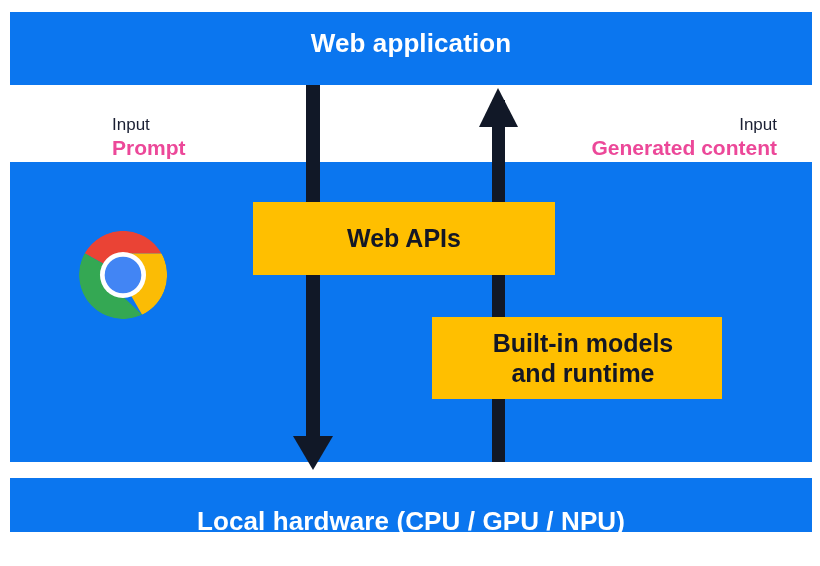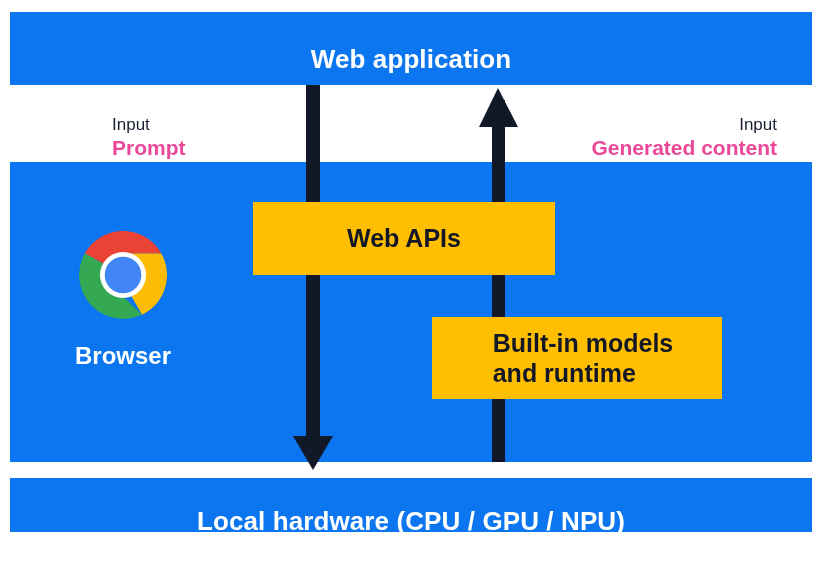--- a/index.html
+++ b/index.html
@@ -46,21 +46,21 @@
     left: 0;
     width: 100%;
     text-align: center;
     color: #ffffff;
     font-size: 26px;
     font-weight: 700;
     letter-spacing: 0.1px;
     line-height: 1;
   }
   #web-application-title {
-    top: 34px;
+    top: 18px;
   }
   #local-hardware-title {
     top: 30px;
   }
 
   
   #arrow-layer {
     position: absolute;
     left: 0;
     top: 0;
@@ -69,20 +69,21 @@
     pointer-events: none;
   }
 
   
   .yellow-box {
     position: absolute;
     background: #ffbf00;
     display: flex;
     align-items: center;
     justify-content: center;
+    text-align: center;
     color: #131726;
     font-weight: 700;
     line-height: 1.22;
   }
   #box-web-apis {
     left: 253px;
     top: 202px;
     width: 302px;
     height: 73px;
     font-size: 25px;
@@ -194,21 +195,20 @@
 
         <path d="M91 27 A47 47 0 0 1 70.3 92.3 L50 57 A23 23 0 0 0 69.9 38.6 L50 27 Z" fill="#fbbc05"></path>
 
         <path d="M9.2 26.9 L30.1 38.6 A23 23 0 0 0 50 73 L70.3 92.3 A47 47 0 0 1 9.2 26.9 Z" fill="#34a853"></path>
 
         <circle cx="50" cy="50" r="24.5" fill="#ffffff"></circle>
 
         <circle cx="50" cy="50" r="19.5" fill="#4285f4"></circle>
       </g>
     </svg>
-    <div id="browser-label">Browser</div>
   </div>
 
   <div class="yellow-box" id="box-web-apis">
     <span class="yellow-box-label">Web APIs</span>
   </div>
 
   <div class="yellow-box" id="box-builtin-models">
     <span class="yellow-box-label">Built-in models
 and runtime</span>
   </div>

